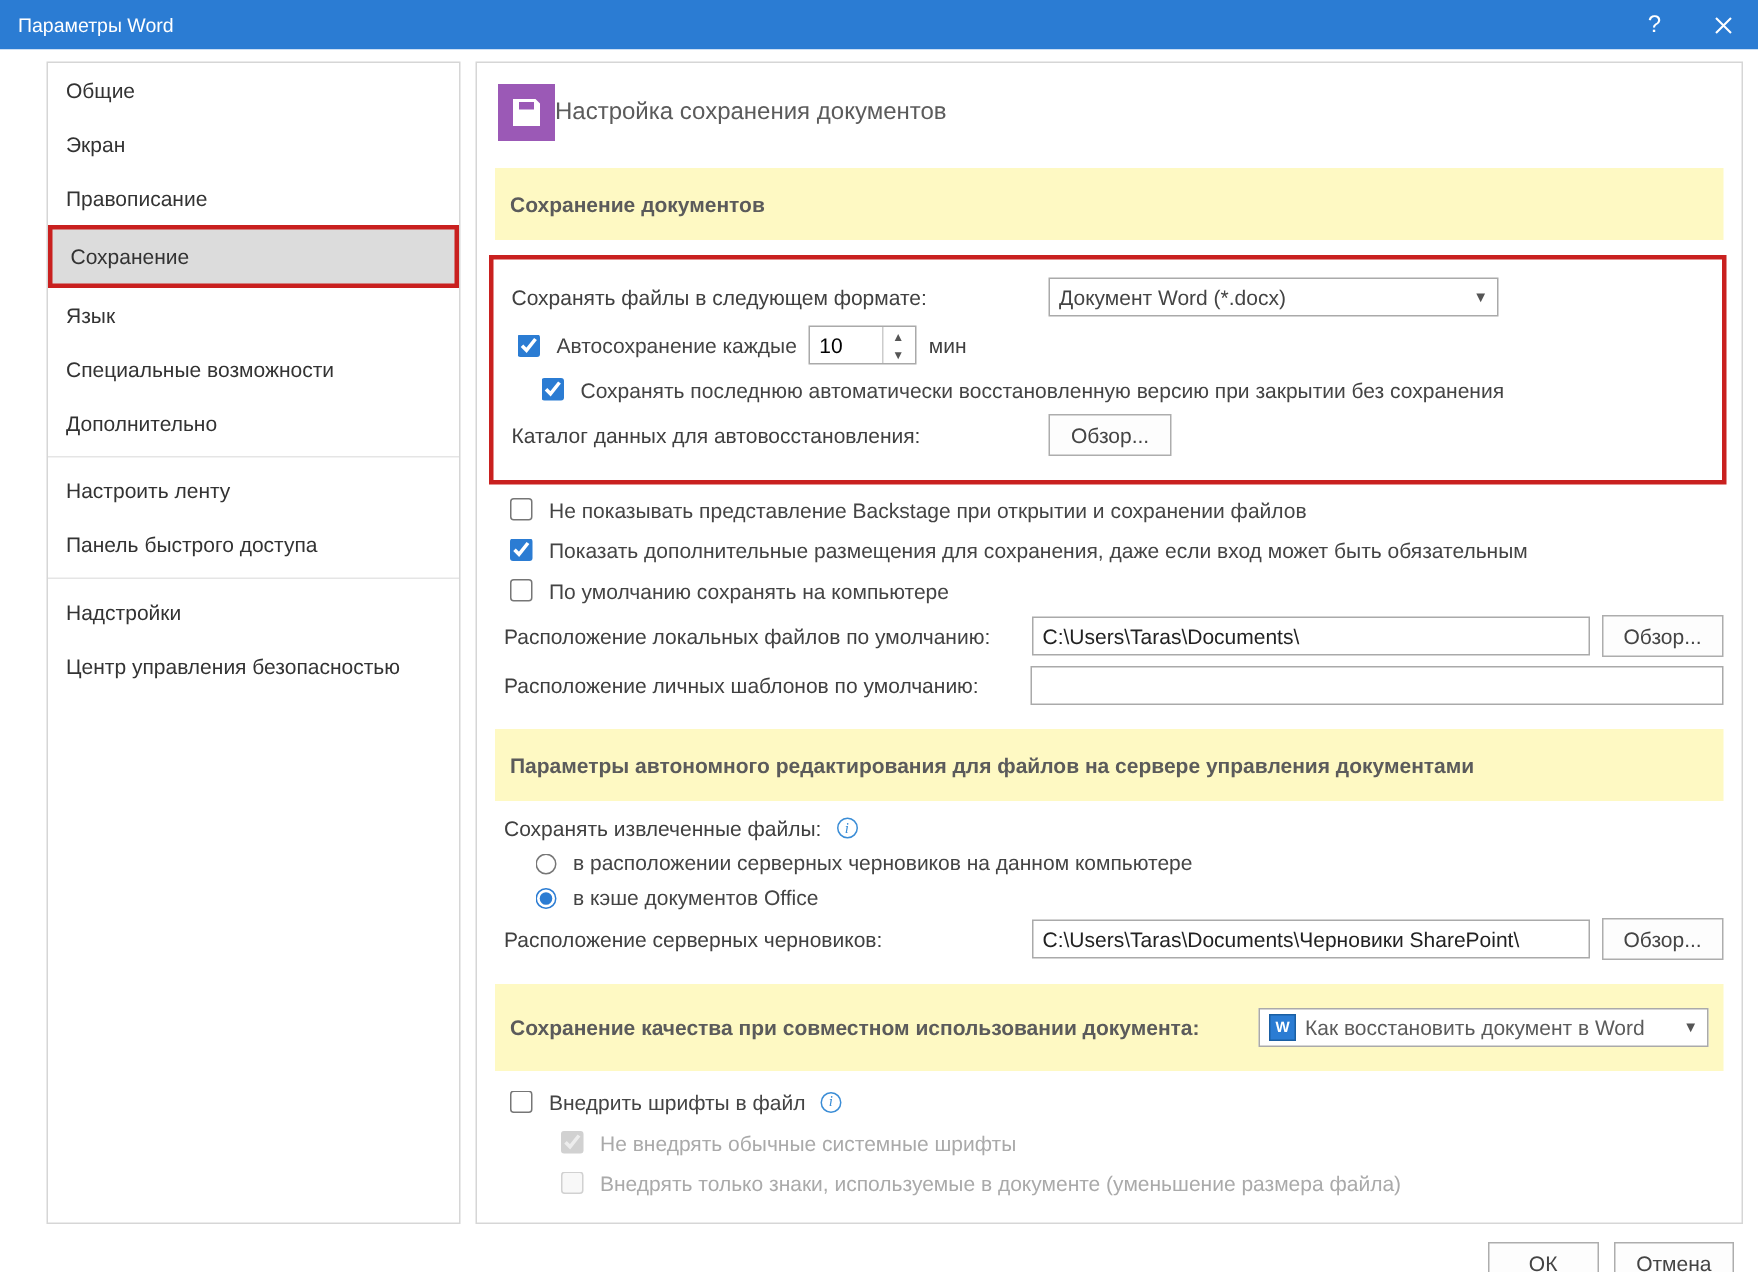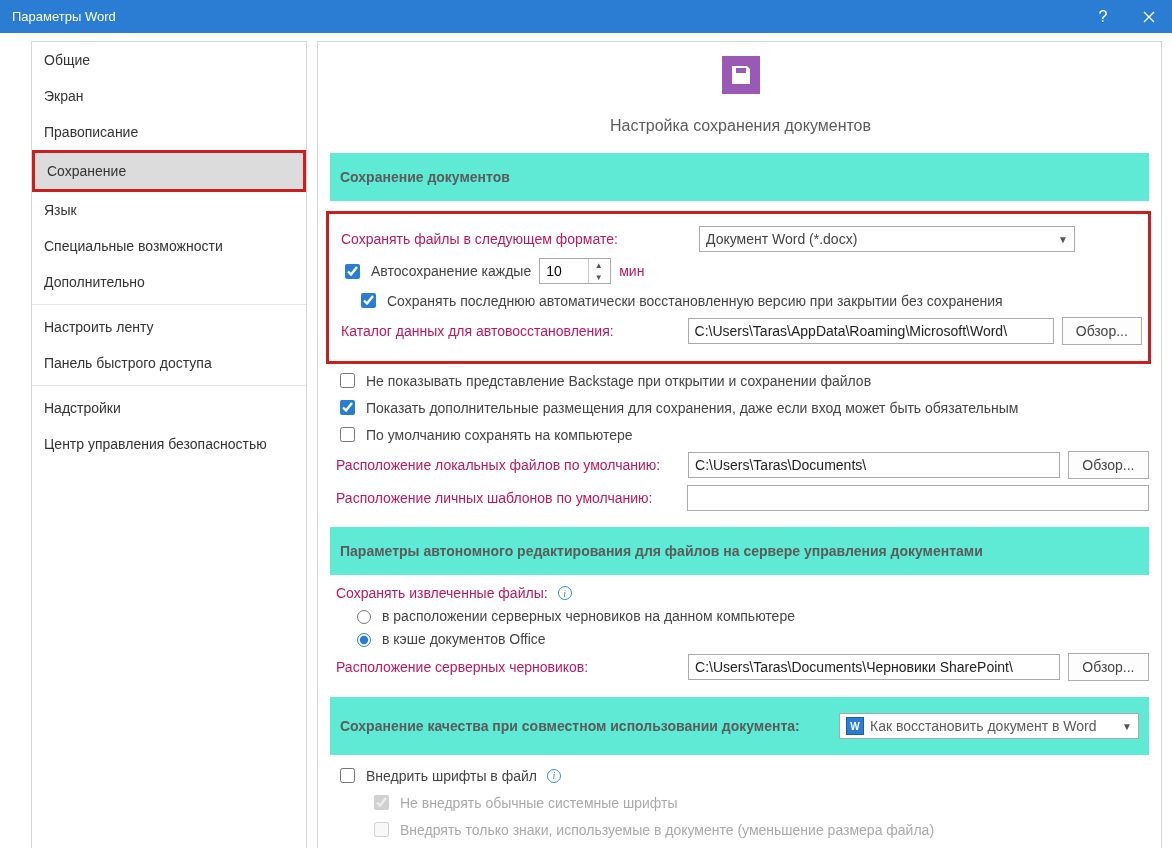--- a/index.html
+++ b/index.html
@@ -9,28 +9,28 @@
   .titlebar .title { flex:1; }
   .titlebar .tbtn { width:46px; height:33px; display:flex; align-items:center; justify-content:center; color:#fff; font-size:16px; }
   .body { flex:1; display:flex; flex-direction:column; background:#fff; }
   .main-area { flex:1; display:flex; padding:8px 10px 0 10px; gap:10px; min-height:0; }
   .sidebar { width:276px; border:1px solid #d6d6d6; background:#fff; padding:0;margin-left:21px; }
   .nav-item { padding:10px 12px; font-size:14px; color:#333; cursor:pointer; }
   .nav-item.active { background:#dcdcdc; }
   .nav-sep { border-top:1px solid #e5e5e5; margin:4px 0; }
   .sidebar .highlight { border:3px solid #c9201f; }
   .content { flex:1; border:1px solid #d6d6d6; padding:10px 12px; overflow:auto; position:relative; }
-  .header-row { display:flex; align-items:center; gap:23px; margin:4px 0 18px 2px;flex-direction:column; }
+  .header-row { display:flex; align-items:center; gap:0; margin:4px 0 18px 2px; }
   .save-icon { width:38px; height:38px; background:#9b59b6; display:flex; align-items:center; justify-content:center; }
   .save-icon svg { fill:#fff; }
   .page-title { font-size:16px; color:#5b5b5b; }
-  .section-head { background:#5eead4; color:#5b5b5b; font-weight:600; padding:16px 10px; font-size:14px; margin:6px 0 10px 0; }
+  .section-head { background:#fef9c3; color:#5b5b5b; font-weight:600; padding:16px 10px; font-size:14px; margin:6px 0 10px 0; }
   .section-head.inline { display:flex; align-items:center; gap:10px;justify-content:space-between; }
   .row { display:flex; align-items:center; gap:8px; margin:6px 0 6px 6px; }
-  .row .lbl { color:#be185d; }
+  .row .lbl { color:#404040; }
   .indent1 { margin-left:22px; }
   .indent2 { margin-left:40px; }
   input[type=text].inp { border:1px solid #aaa; padding:3px 6px; font-size:14px; font-family:inherit; color:#222; height:26px; }
   .sel { border:1px solid #aaa; padding:3px 6px; font-size:14px; height:26px; display:flex; align-items:center; justify-content:space-between; background:#fff; }
   .caret { font-size:10px; color:#555; }
   .btn { border:1px solid #adadad; background:#fdfdfd; padding:4px 14px; font-size:14px; min-width:90px; text-align:center; height:28px; display:flex; align-items:center; justify-content:center; }
   .spinbox { display:flex; border:1px solid #aaa; height:26px; width:72px; align-items:stretch; }
   .spinbox input { border:none; width:48px; padding:0 6px; font-size:14px; text-align:left; }
   .spinbox .spins { width:20px; display:flex; flex-direction:column; border-left:1px solid #ccc; }
   .spinbox .spins div { flex:1; display:flex; align-items:center; justify-content:center; font-size:8px; color:#555; }
@@ -86,21 +86,21 @@
               </svg>
           </div>
           <div class="page-title">Настройка сохранения документов</div>
         </div>
 
         <div class="section-head">Сохранение документов</div>
 
         <div class="redbox">
           <div class="row">
             <span class="lbl" style="width:350px">Сохранять файлы в следующем формате:</span>
-            <div class="sel" style="width:376px">
+            <div class="sel" style="width:300px">
               <span>Документ Word (*.docx)</span>
               <span class="caret">▼</span>
             </div>
           </div>
           <div class="row">
             <label class="chk">
               <input type="checkbox" checked="" style="">
               <span>Автосохранение каждые</span>
             </label>
             <div class="spinbox">
@@ -113,21 +113,20 @@
             <span class="lbl">мин</span>
           </div>
           <div class="row indent1">
             <label class="chk">
               <input type="checkbox" checked="" style="">
               <span>Сохранять последнюю автоматически восстановленную версию при закрытии без сохранения</span>
             </label>
           </div>
           <div class="row">
             <span class="lbl" style="width:350px">Каталог данных для автовосстановления:</span>
-            <input type="text" class="inp" style="width: 378px;" value="C:\Users\Taras\AppData\Roaming\Microsoft\Word\">
             <div class="btn" style="min-width:80px">Обзор...</div>
           </div>
         </div>
 
         <div class="row">
           <label class="chk">
             <input type="checkbox" style="">
             <span>Не показывать представление Backstage при открытии и сохранении файлов</span>
           </label>
         </div>

